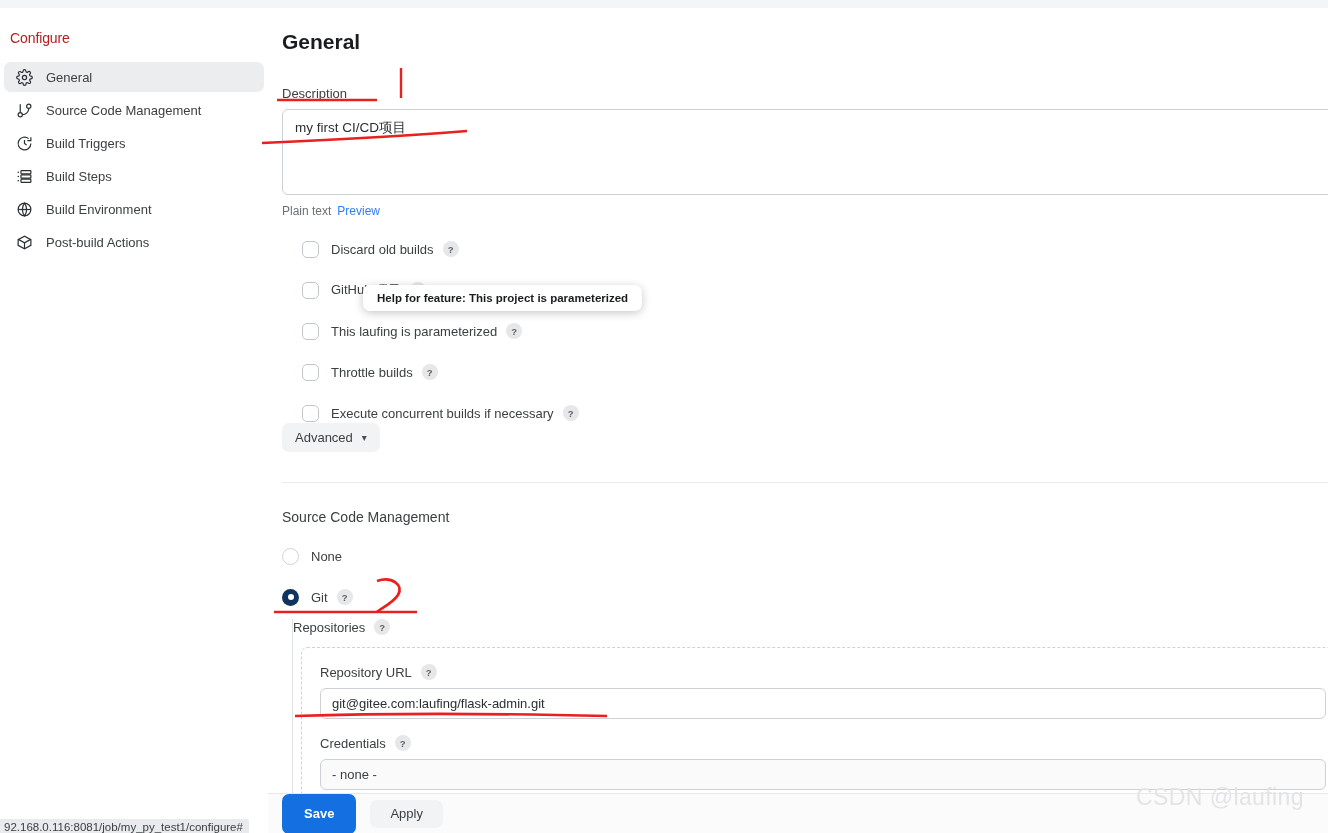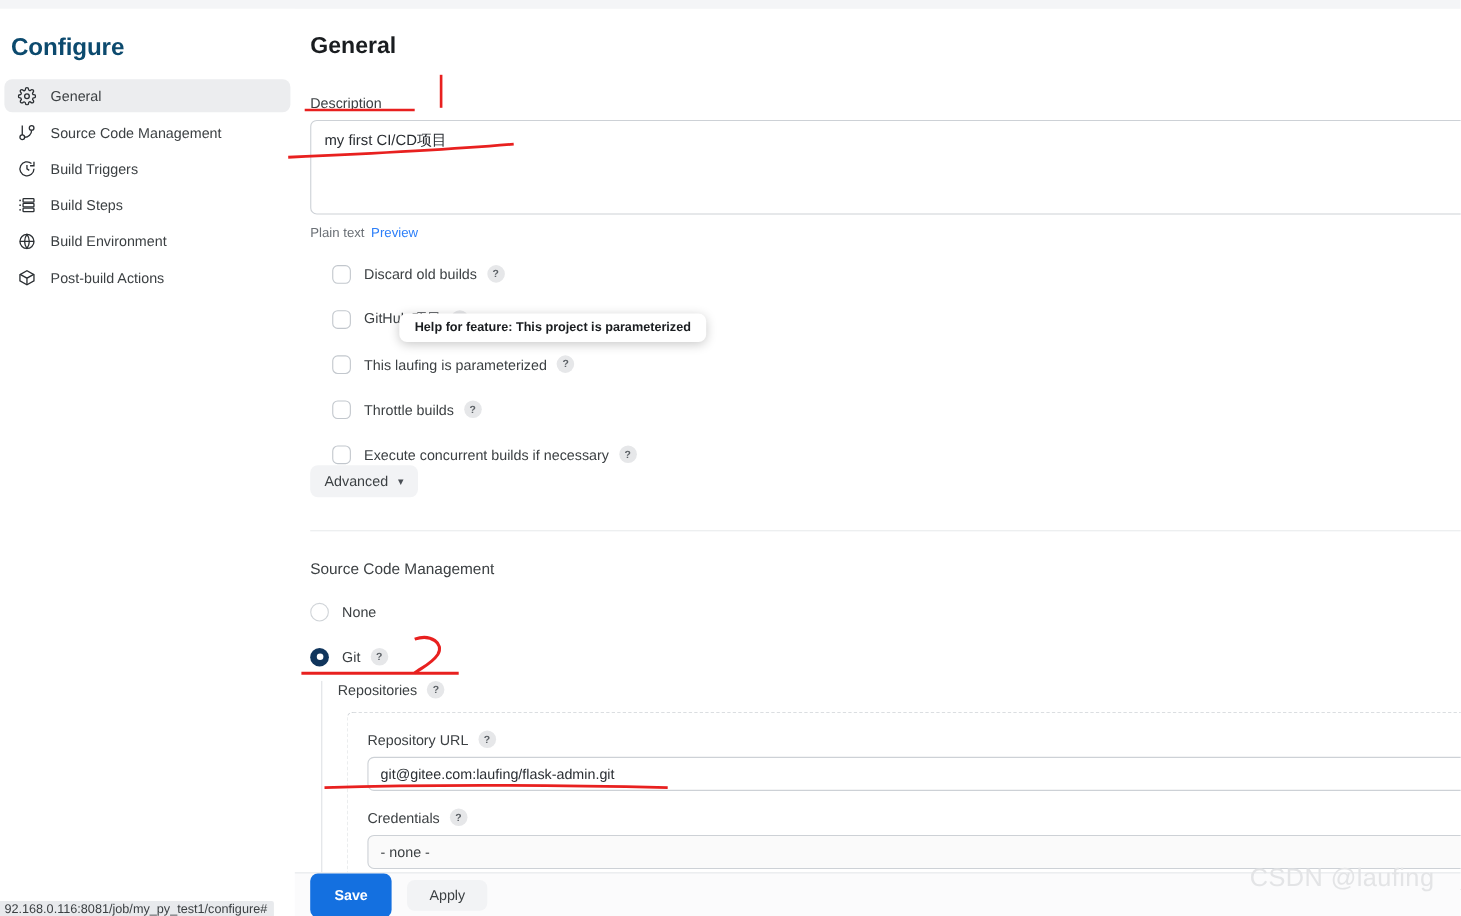--- a/index.html
+++ b/index.html
@@ -25,23 +25,23 @@
   }
 
   
   .sidebar {
     position: absolute; left: 0; top: 8px;
     width: 268px; height: 825px;
     background: #ffffff;
     padding: 0;
   }
   .sidebar-title {
-    font-size: 22px;
-    font-weight: bold;
-    color: #0c4a6e;
+    font-size: 14px;
+    font-weight: normal;
+    color: #b91c1c;
     padding: 22px 0 0 10px;
     letter-spacing: -0.1px;
   }
   .nav { margin-top: 16px; padding: 0 4px 0 4px; }
   .nav-item {
     display: flex;
     align-items: center;
     height: 30px;
     padding: 0 10px;
     border-radius: 7px;
@@ -188,21 +188,20 @@
     left: 5.5px; top: 5.5px;
     width: 6px; height: 6px;
     border-radius: 50%;
     background: #fff;
   }
   .radio-label { font-size: 13px; color:#3c4043; }
 
   .nest {
     margin-left: 10px;
     border-left: 1px solid #dfe2e5;
-    padding-left: 14px;
     margin-top: 12px;
   }
   .sub-label {
     font-size: 13px;
     color: #3c4043;
     display: flex; align-items: center;
   }
   .repo-box {
     margin-top: 12px;
     margin-left: 8px;

